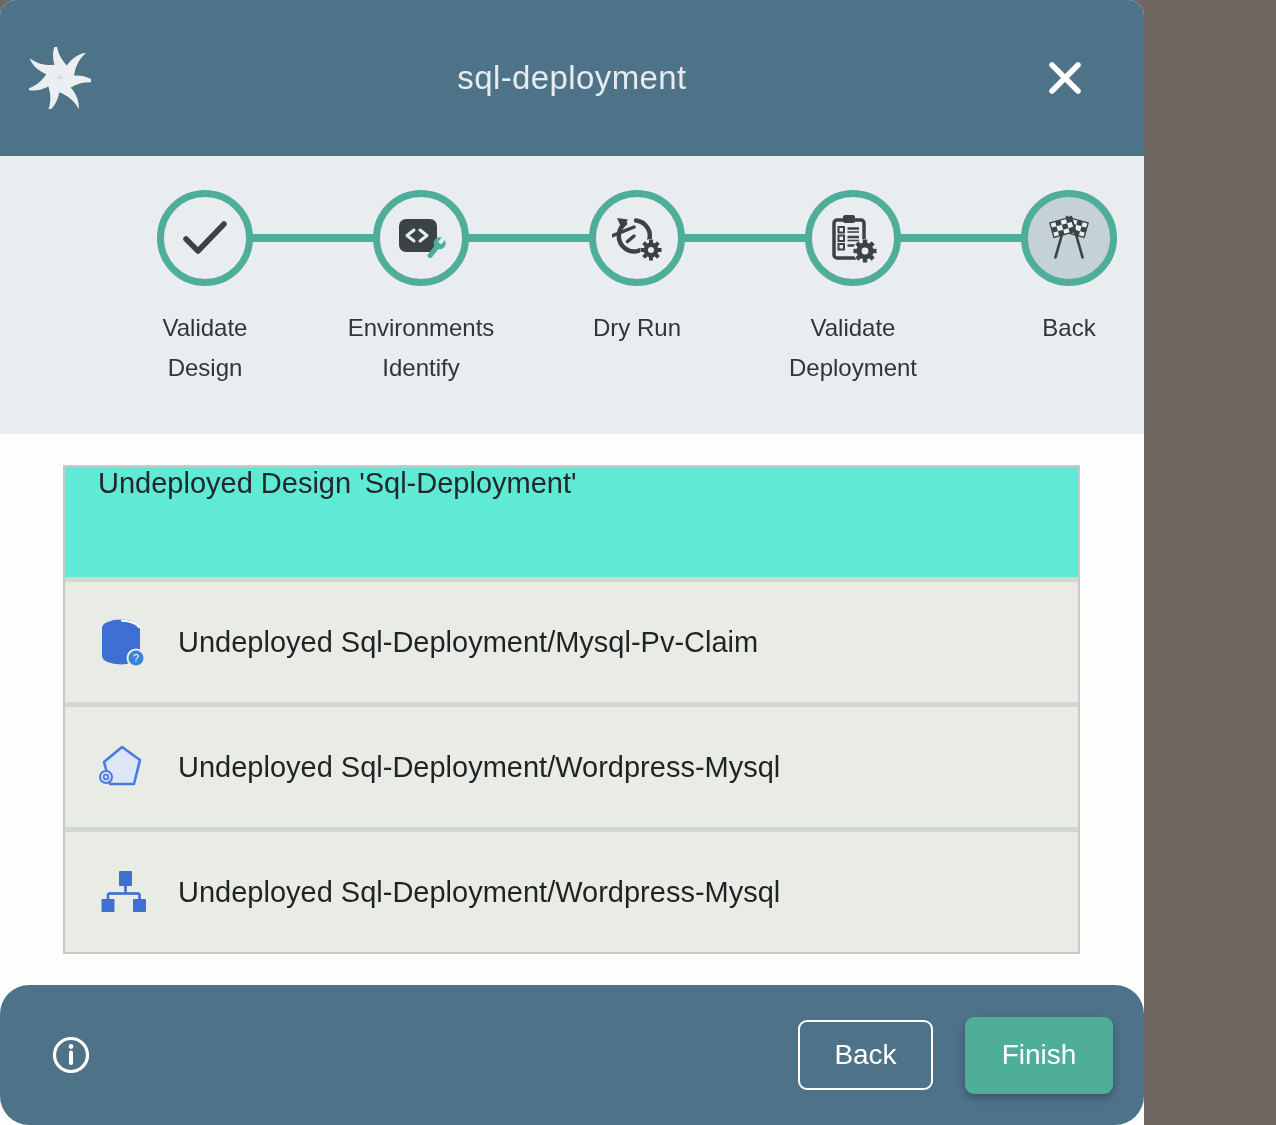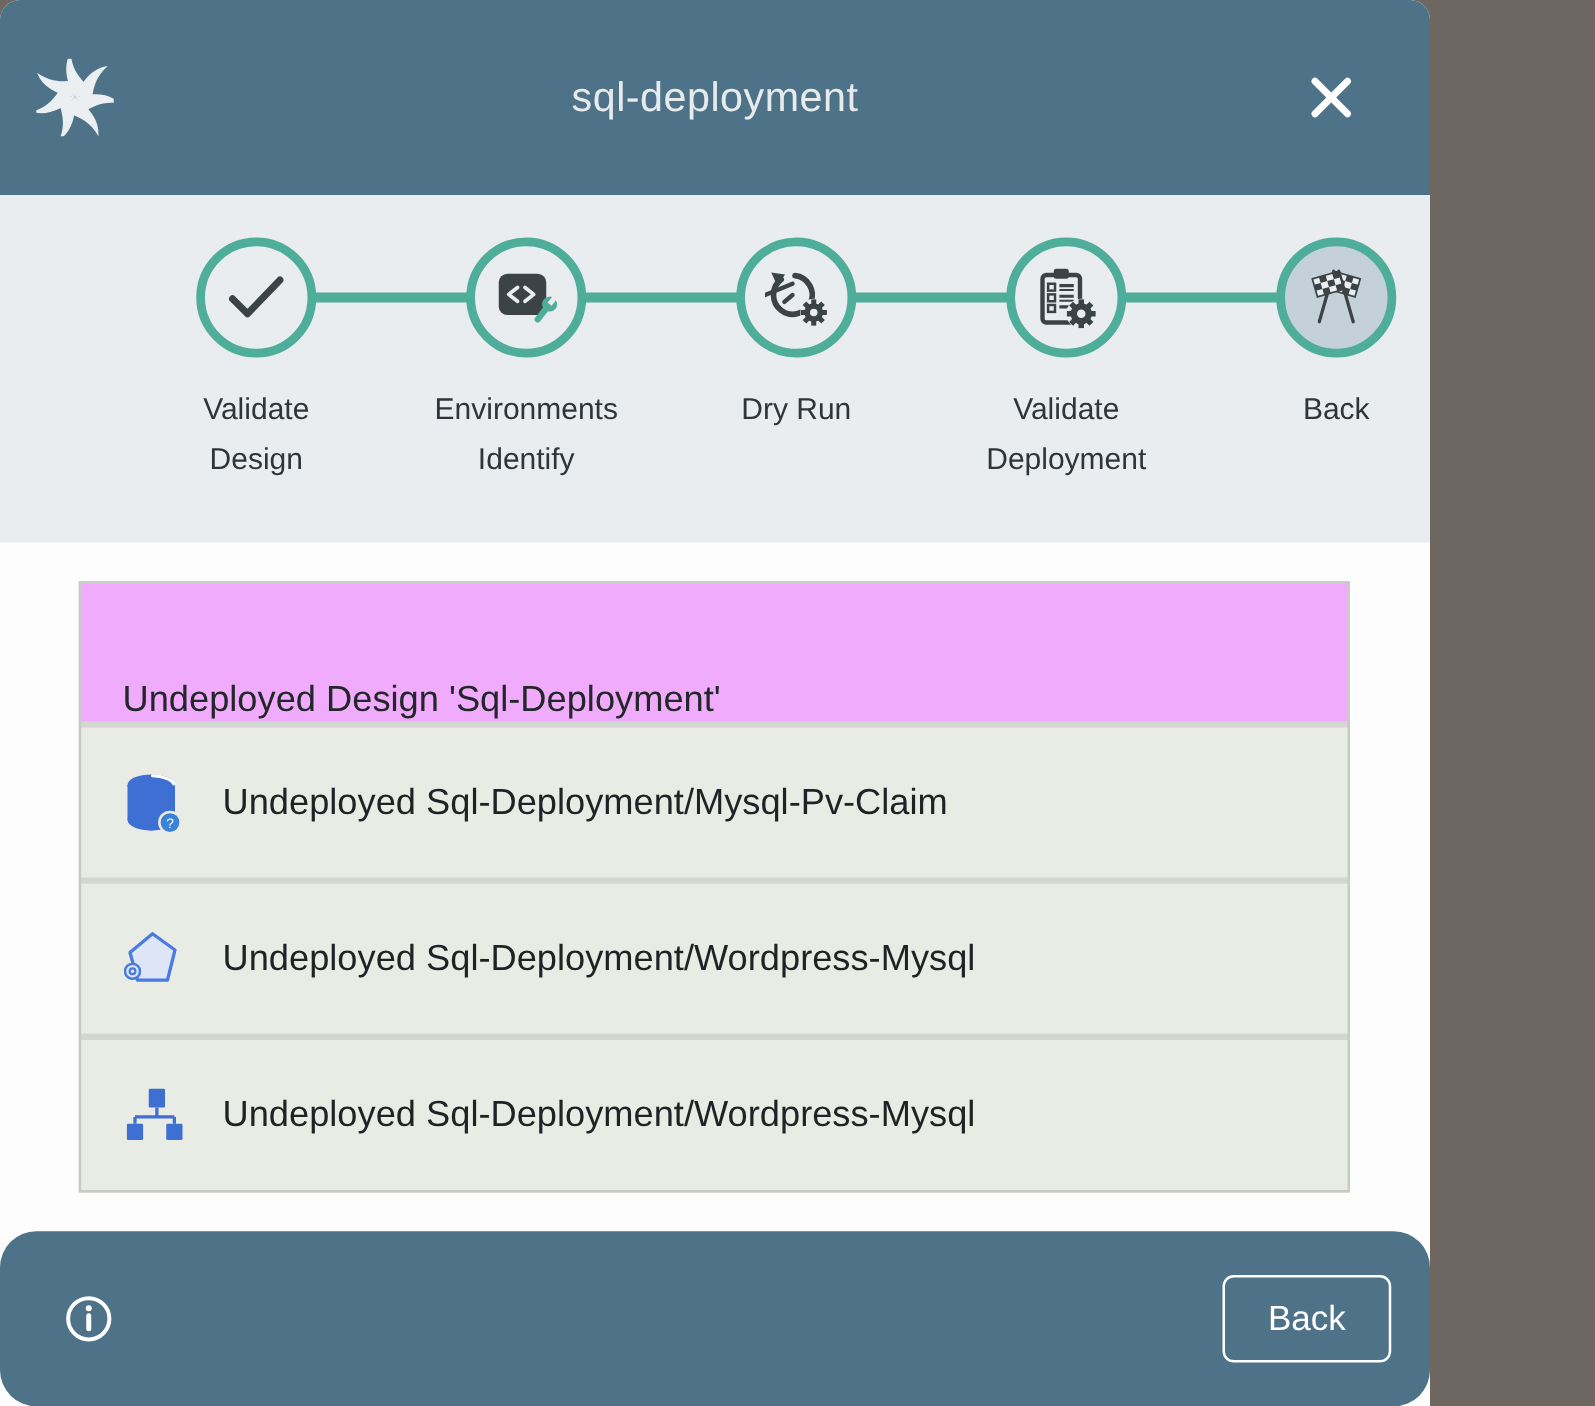--- a/index.html
+++ b/index.html
@@ -62,23 +62,23 @@
     text-align:center; line-height:40px;
   }
   
   .content { flex:1 1 auto; background:#fdfdfd; }
   .result-list {
     margin:31px 64px 0 63px;
     border:2px solid #c7cbc5;
     background:#d3d7d1;
   }
   .result-header {
-    background:#f0abfc;
+    background:#5eead4;
     height:110px;
-    display:flex; align-items:flex-end;
+    display:flex; align-items:flex-start;
     padding-left:33px;
     font-size:29px; color:#23272a;
   }
   .result-row {
     background:#e9ece5;
     height:120px;
     margin-top:5px;
     display:flex; align-items:center;
     padding-left:33px;
   }
@@ -363,16 +363,17 @@
   <div class="footerbar">
     <button class="info-btn">
       <svg width="40" height="40" viewBox="0 0 40 40">
         <circle cx="20" cy="20" r="16.5" fill="none" stroke="#fff" stroke-width="3.2"></circle>
         <line x1="20" y1="17.5" x2="20" y2="28" stroke="#fff" stroke-width="4" stroke-linecap="round"></line>
         <circle cx="20" cy="11.5" r="2.4" fill="#fff"></circle>
       </svg>
     </button>
     <div class="footer-actions">
       <button class="back-btn">Back</button>
+      <button class="finish-btn">Finish</button>
     </div>
   </div>
 
 </div>
 
 </body></html>

